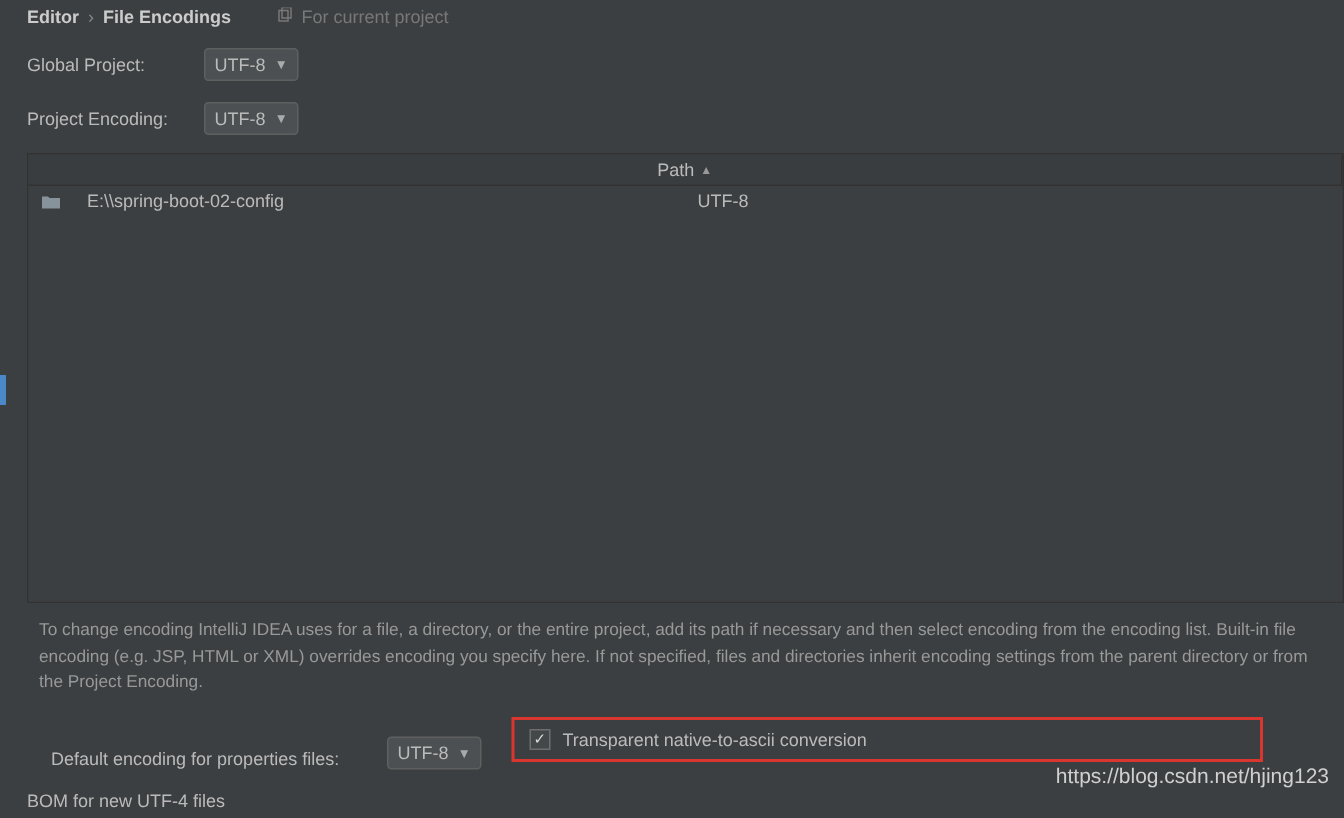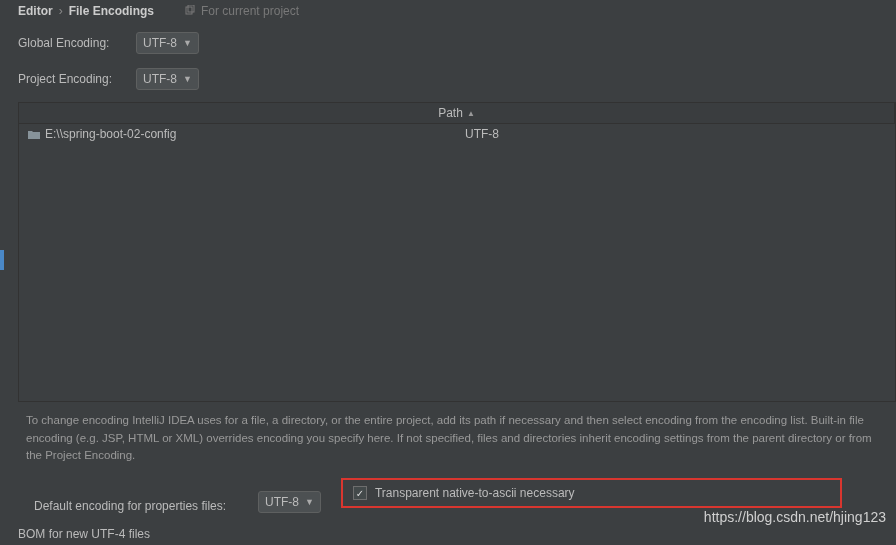--- a/index.html
+++ b/index.html
@@ -131,21 +131,21 @@
       display: flex;
     }
     .td {
       padding: 3px 8px;
       color: #bbbbbb;
     }
     .td-path {
       flex: 1;
       display: flex;
       align-items: center;
-      gap: 4px;
+      gap: 17px;
     }
     .td-encoding {
       flex: 1;
     }
     .folder-icon {
       width: 14px;
       height: 11px;
       display: inline-block;
     }
     .side-toolbar {
@@ -237,21 +237,21 @@
         <svg viewBox="0 0 12 12">
             <rect x="2" y="2" width="6" height="7" fill="none" stroke="#787878" stroke-width="1"></rect>
             <rect x="4" y="0" width="6" height="7" fill="none" stroke="#787878" stroke-width="1"></rect>
           </svg>
       </span>
       <span>For current project</span>
     </span>
   </div>
 
   <div class="field-row">
-    <span class="field-label">Global Encoding:</span>
+    <span class="field-label">Global Project:</span>
     <div class="combo">
       <span>UTF-8</span>
       <span class="arrow">▼</span>
     </div>
   </div>
 
   <div class="field-row">
     <span class="field-label">Project Encoding:</span>
     <div class="combo">
       <span>UTF-8</span>
@@ -290,21 +290,21 @@
 
   <div class="bottom-row">
     <span class="indent-label" style="min-width:232px;">Default encoding for properties files:</span>
     <div class="combo" style="margin-left:8px;">
       <span>UTF-8</span>
       <span class="arrow">▼</span>
     </div>
     <div class="highlight-box" style="margin-left:20px; flex:1; margin-right:44px;">
       <div class="checkbox-wrap">
         <div class="checkbox">✓</div>
-        <span>Transparent native-to-ascii necessary</span>
+        <span>Transparent native-to-ascii conversion</span>
       </div>
     </div>
   </div>
 
   <div class="bom-label">BOM for new UTF-4 files</div>
 </div>
 
 <div class="watermark">https://blog.csdn.net/hjing123</div>
 
 </body></html>

